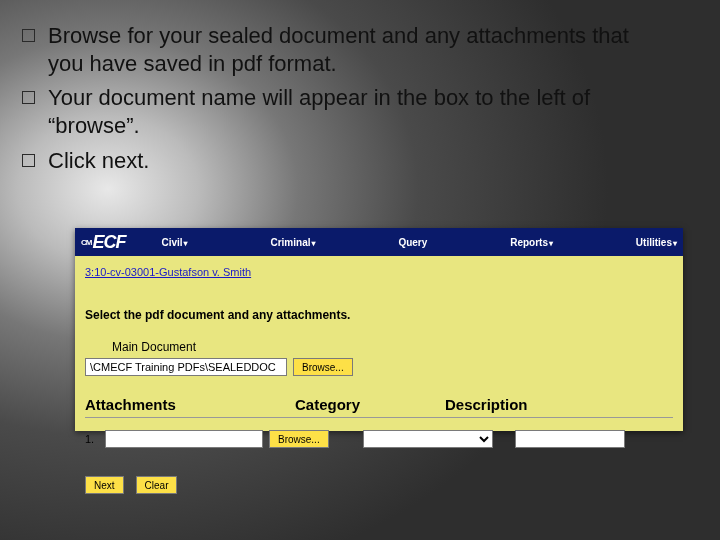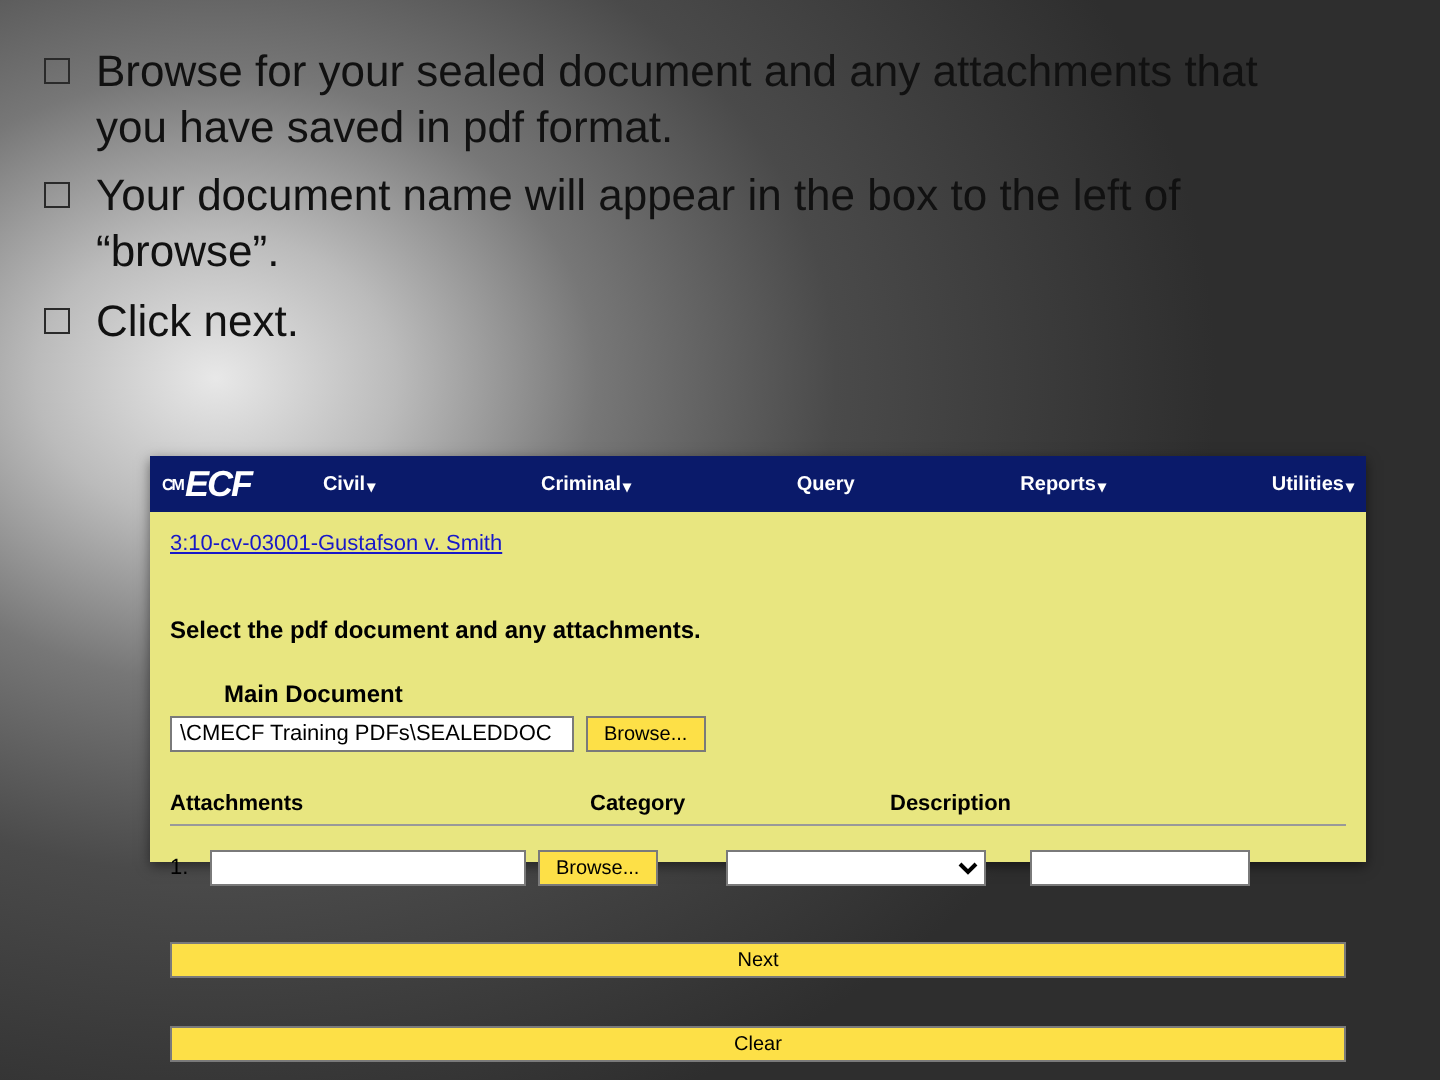--- a/index.html
+++ b/index.html
@@ -33,47 +33,47 @@
     font-size: 18px; letter-spacing: -1px; margin-right: 28px;
   }
   .ecf-logo .cm { font-size: 8px; font-style: normal; font-weight: bold; line-height: 7px; margin-right: 1px; }
   .ecf-menubar .mitem { display: inline-flex; align-items: flex-end; gap: 1px; }
   .ecf-menubar .spacer { flex: 1; }
   .caret { font-size: 8px; }
   .ecf-body { position: relative; padding: 6px 10px; color: #000; }
   .section-title { color: #1818c8; font-weight: bold; font-size: 13px; margin-top: 2px; }
   .case-link { color: #1818c8; text-decoration: underline; font-size: 11px; display: inline-block; margin-top: 4px; }
   .instr { font-weight: bold; font-size: 12px; margin-top: 28px; }
-  .main-doc-label { font-weight: bold; font-size: 12px; margin-top: 18px; padding-left: 27px; }
+  .main-doc-label { font-weight: normal; font-size: 12px; margin-top: 18px; padding-left: 27px; }
   .row { display: flex; align-items: center; gap: 6px; margin-top: 4px; }
   .tf {
     border: 1px solid #7a7a7a; background: #fff; height: 18px; font-size: 11px;
     padding: 1px 4px;
   }
   .tf.main { width: 202px; }
   .tf.attach { width: 158px; }
   .btn {
     border: 1px solid #7a7a7a; background: #fde047; height: 18px; font-size: 10px;
     padding: 0 8px; cursor: pointer;
   }
   .attach-header {
-    display: flex; font-weight: bold; font-size: 11px; margin-top: 20px;
+    display: flex; font-weight: bold; font-size: 15px; margin-top: 20px;
     border-bottom: 1px solid #999; padding-bottom: 4px;
   }
   .attach-header .col1 { width: 210px; }
   .attach-header .col2 { width: 150px; }
   .attach-header .col3 { width: 120px; }
   .attach-row { display: flex; align-items: center; gap: 6px; margin-top: 12px; font-size: 11px; }
   .attach-row .num { width: 14px; }
   .select {
     border: 1px solid #7a7a7a; background: #fff; height: 18px; font-size: 11px; width: 130px;
     padding: 0 2px;
   }
   .desc-input { width: 110px; }
-  .bottom-btns { display: flex; gap: 24px; margin-top: 28px; flex-direction: column; }
+  .bottom-btns { display: flex; gap: 12px; margin-top: 28px; }
 </style>
 </head>
 <body>
 
 <ul class="bullets">
   <li><span>Browse for your sealed document and any attachments that you have saved in pdf format.</span></li>
   <li><span>Your document name will appear in the box to the left of “browse”.</span></li>
   <li><span>Click next.</span></li>
 </ul>
 

